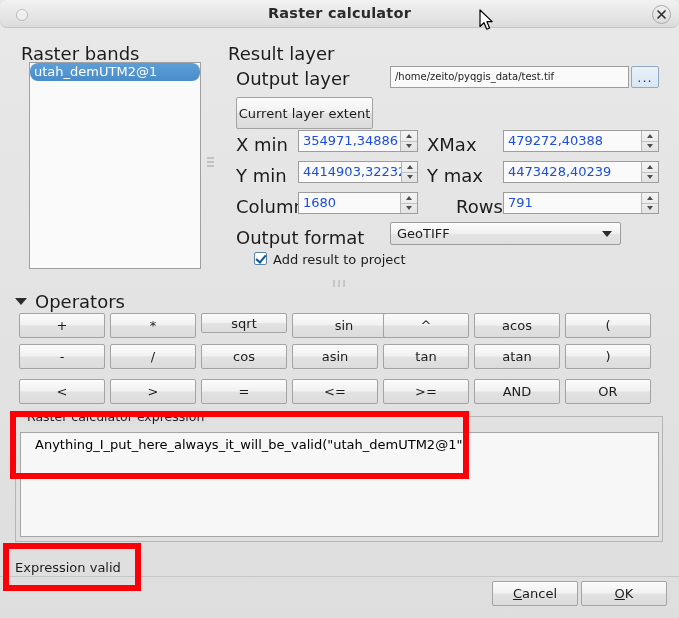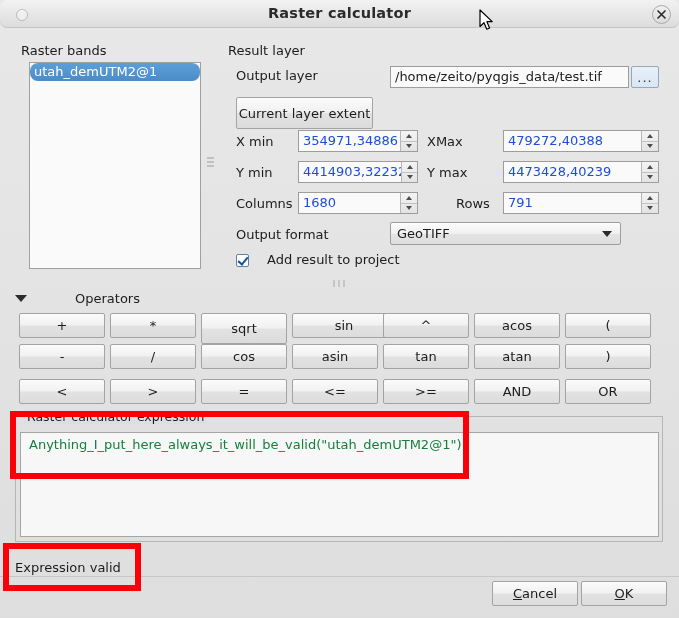--- a/index.html
+++ b/index.html
@@ -61,21 +61,21 @@
     background: linear-gradient(to bottom, #f0f0f0, #dcdcdc);
     border: 1px solid #a9a9a9;
     box-sizing: border-box;
     cursor: pointer;
   }
   .close-btn svg { display:block; margin: 3px auto; }
 
   
   .lbl {
     position: absolute;
-    font-size: 13px;
+    font-size: 18px;
     color: #1c1c1c;
     white-space: nowrap;
     text-align: right;
   }
 
   
   .listbox {
     position: absolute;
     background: #fafafa;
     border: 1px solid #a0a0a0;
@@ -97,21 +97,21 @@
     color: #ffffff;
     border-radius: 8px;
   }
 
   
   .tinput {
     position: absolute;
     background: #fafafa;
     border: 1px solid #9d9d9d;
     box-sizing: border-box;
-    font-size: 13px;
+    font-size: 10px;
     color: #1c1c1c;
     padding: 0 4px;
     line-height: 20px;
     white-space: nowrap;
     overflow: hidden;
     cursor: text;
   }
 
   
   .spin {
@@ -198,23 +198,24 @@
     border-left: 5px solid transparent;
     border-right: 5px solid transparent;
     border-top: 6px solid #2b2b2b;
     transform: translateY(-50%);
   }
 
   
   .checkrow {
     position: absolute;
     display: flex;
-    align-items: flex-end;
-    gap: 18px;
+    align-items: flex-start;
+    gap: 6px;
     cursor: pointer;
+    margin-left: 18px;
   }
   .checkbox {
     width: 13px; height: 13px;
     box-sizing: border-box;
     background: #ffffff;
     border: 1px solid #5a83a8;
     border-radius: 2px;
     position: relative;
   }
   .checkbox.checked::after {
@@ -235,21 +236,21 @@
     align-items: center;
     gap: 8px;
     cursor: pointer;
   }
   .collapse-hdr .tri {
     width: 0; height: 0;
     border-left: 6px solid transparent;
     border-right: 6px solid transparent;
     border-top: 7px solid #2b2b2b;
   }
-  .collapse-hdr .ctitle { font-size: 13px; color: #1c1c1c; margin-left: 40px; }
+  .collapse-hdr .ctitle { font-size: 18px; color: #1c1c1c; }
 
   
   .groupbox {
     position: absolute;
     box-sizing: border-box;
     border: 1px solid #b5b5b5;
     background: transparent;
   }
   .groupbox > .gtitle {
     position: absolute;
@@ -259,22 +260,22 @@
     font-size: 12.5px;
     color: #1c1c1c;
     white-space: nowrap;
   }
   .textarea {
     position: absolute;
     box-sizing: border-box;
     background: #f7f7f7;
     border: 1px solid #a5a5a5;
     font-size: 13px;
-    color: #15803d;
-    padding: 3px 8px;
+    color: #000000;
+    padding: 3px 14px;
     overflow: hidden;
     white-space: pre-wrap;
     word-break: break-all;
     line-height: 17px;
     cursor: text;
   }
 
   
   .status {
     position: absolute;
@@ -457,21 +458,21 @@
       <span></span>
   </div>
 
   <div class="collapse-hdr" style="left:15px; top:291px;">
     <span class="tri"></span>
     <span class="ctitle">Operators</span>
   </div>
 
   <div class="btn" style="left:19px;  top:313px; width:86px; height:25px;">+</div>
   <div class="btn" style="left:110px; top:313px; width:86px; height:25px;">*</div>
-  <div class="btn" style="left:201px; top:313px; width:86px; height:31px;">sqrt</div>
+  <div class="btn" style="left:201px; top:313px; width:86px; height:20px;">sqrt</div>
   <div class="btn" style="left:292px; top:313px; width:104px; height:25px;">sin</div>
   <div class="btn" style="left:383px; top:313px; width:86px; height:25px;">^</div>
   <div class="btn" style="left:474px; top:313px; width:86px; height:25px;">acos</div>
   <div class="btn" style="left:565px; top:313px; width:86px; height:25px;">(</div>
 
   <div class="btn" style="left:19px;  top:344px; width:86px; height:25px;">-</div>
   <div class="btn" style="left:110px; top:344px; width:86px; height:25px;">/</div>
   <div class="btn" style="left:201px; top:344px; width:86px; height:25px;">cos</div>
   <div class="btn" style="left:292px; top:344px; width:86px; height:25px;">asin</div>
   <div class="btn" style="left:474px; top:344px; width:86px; height:25px;">atan</div>

